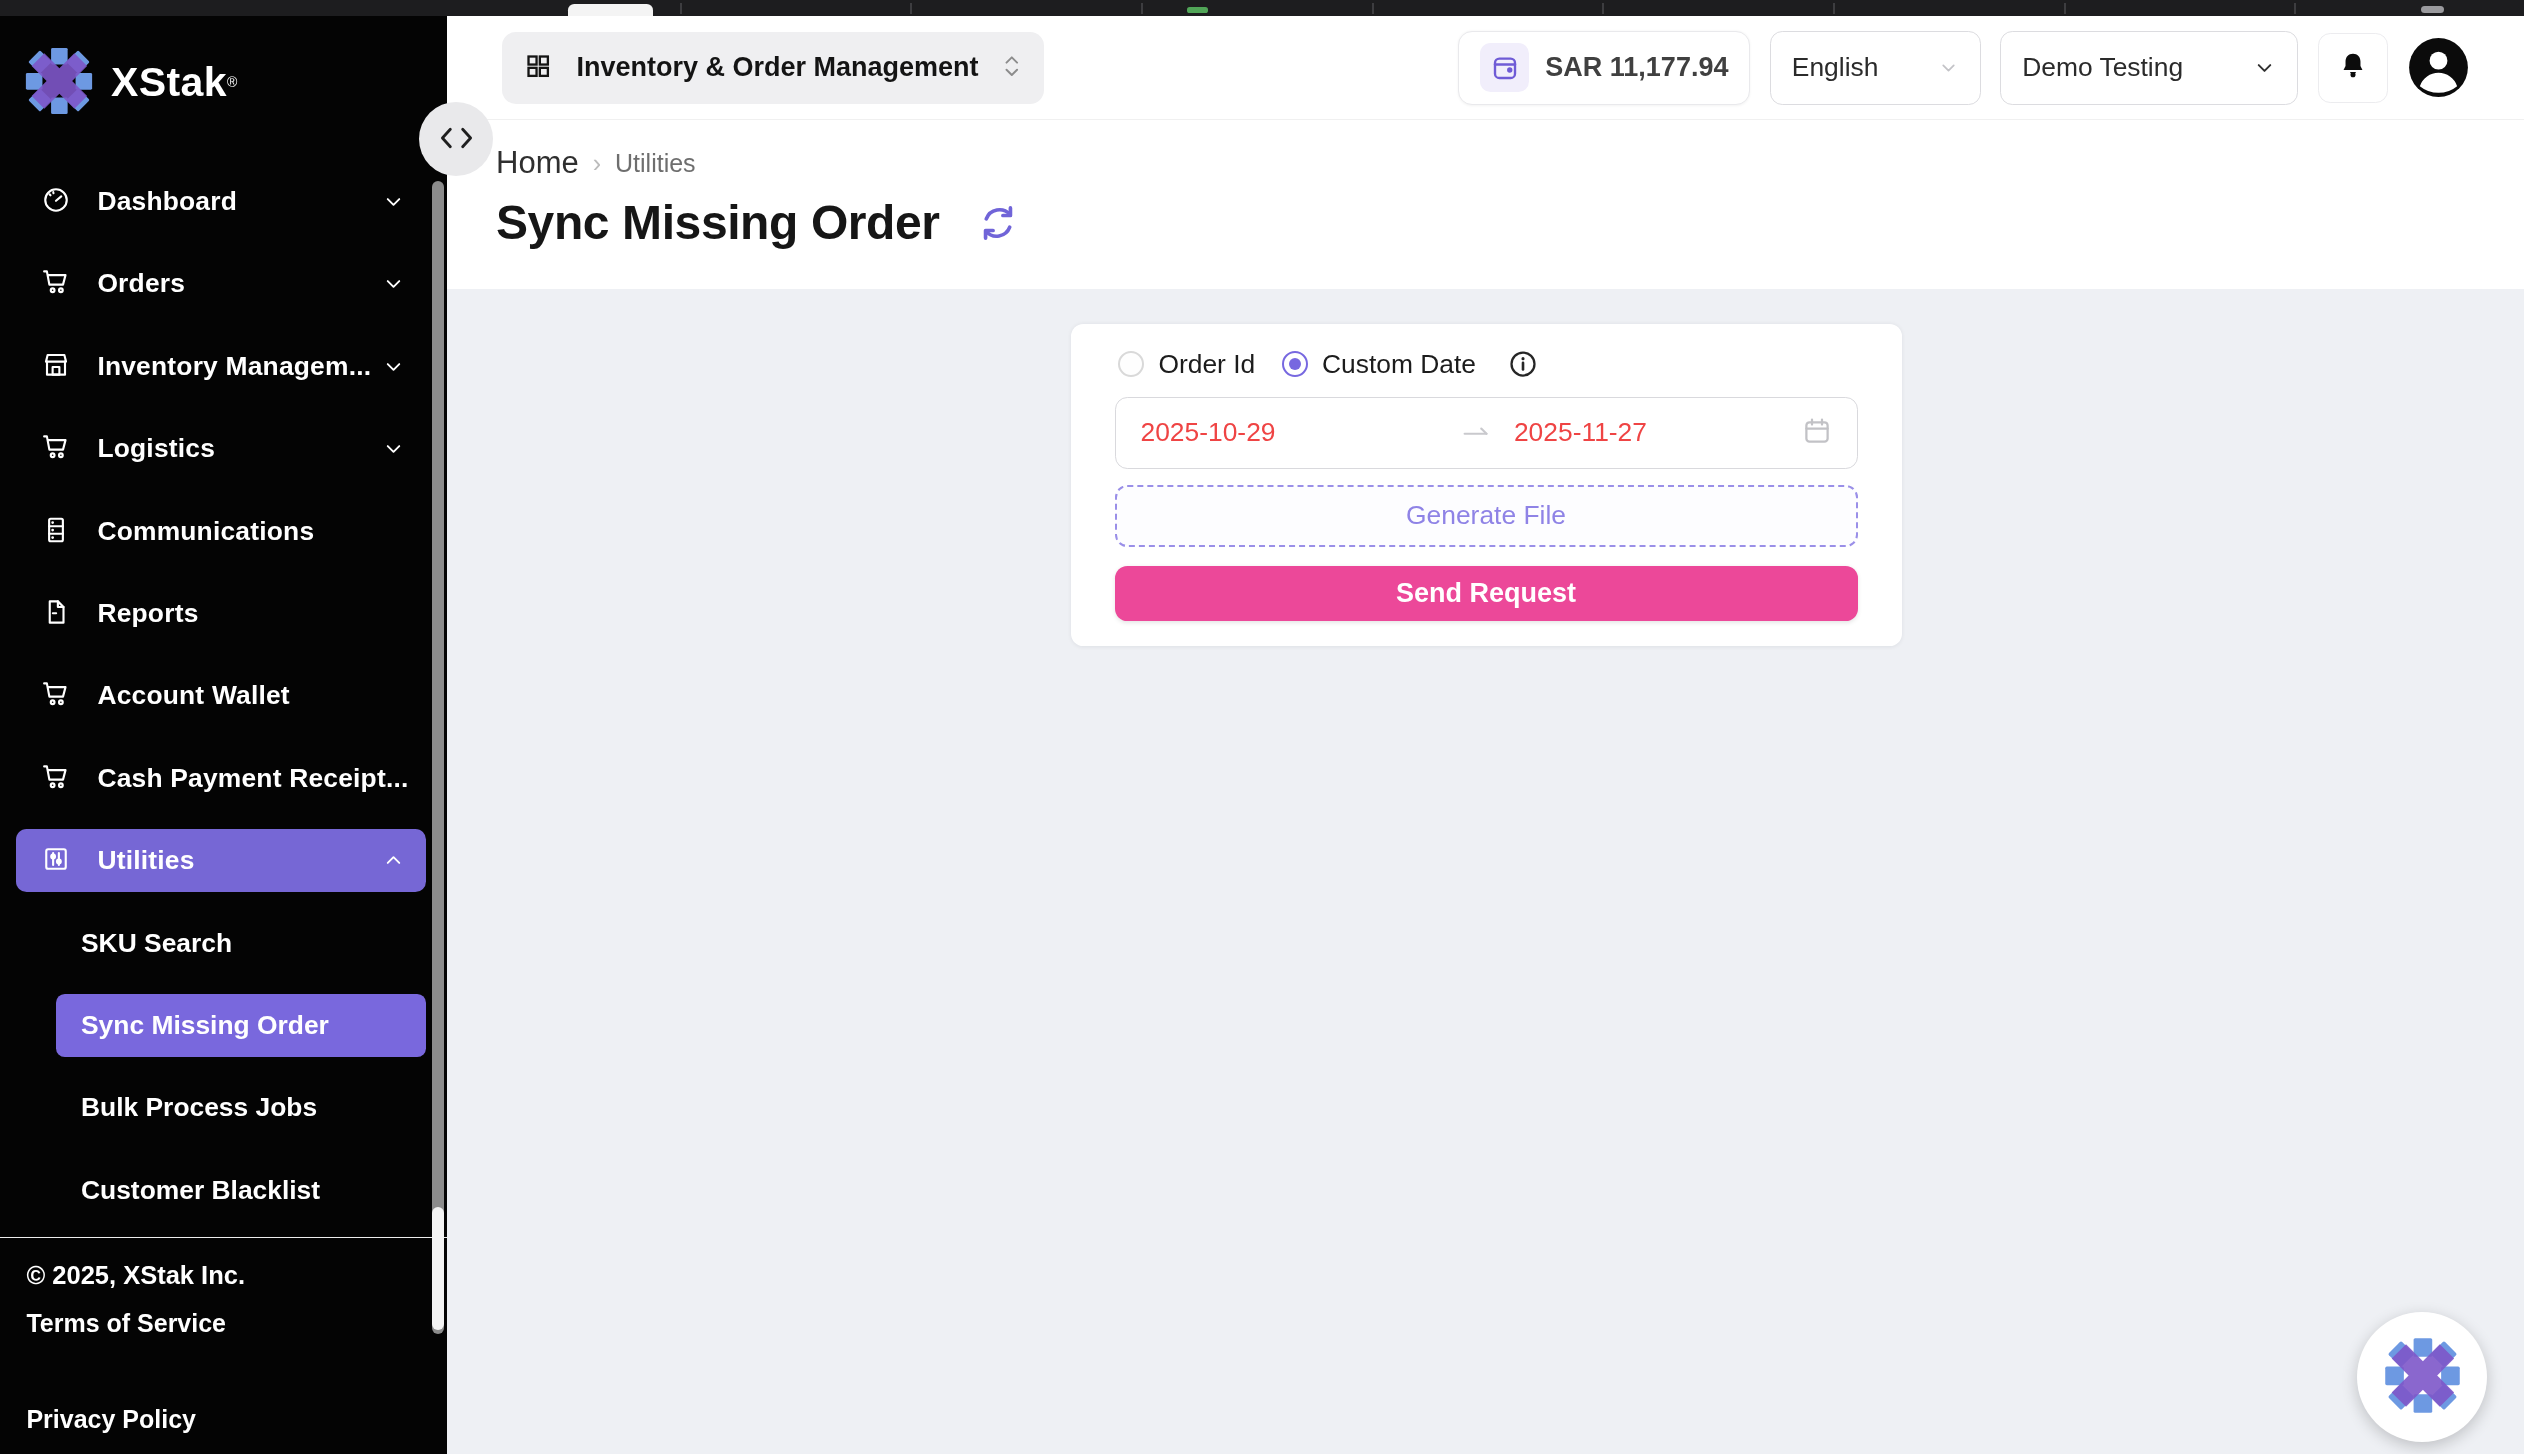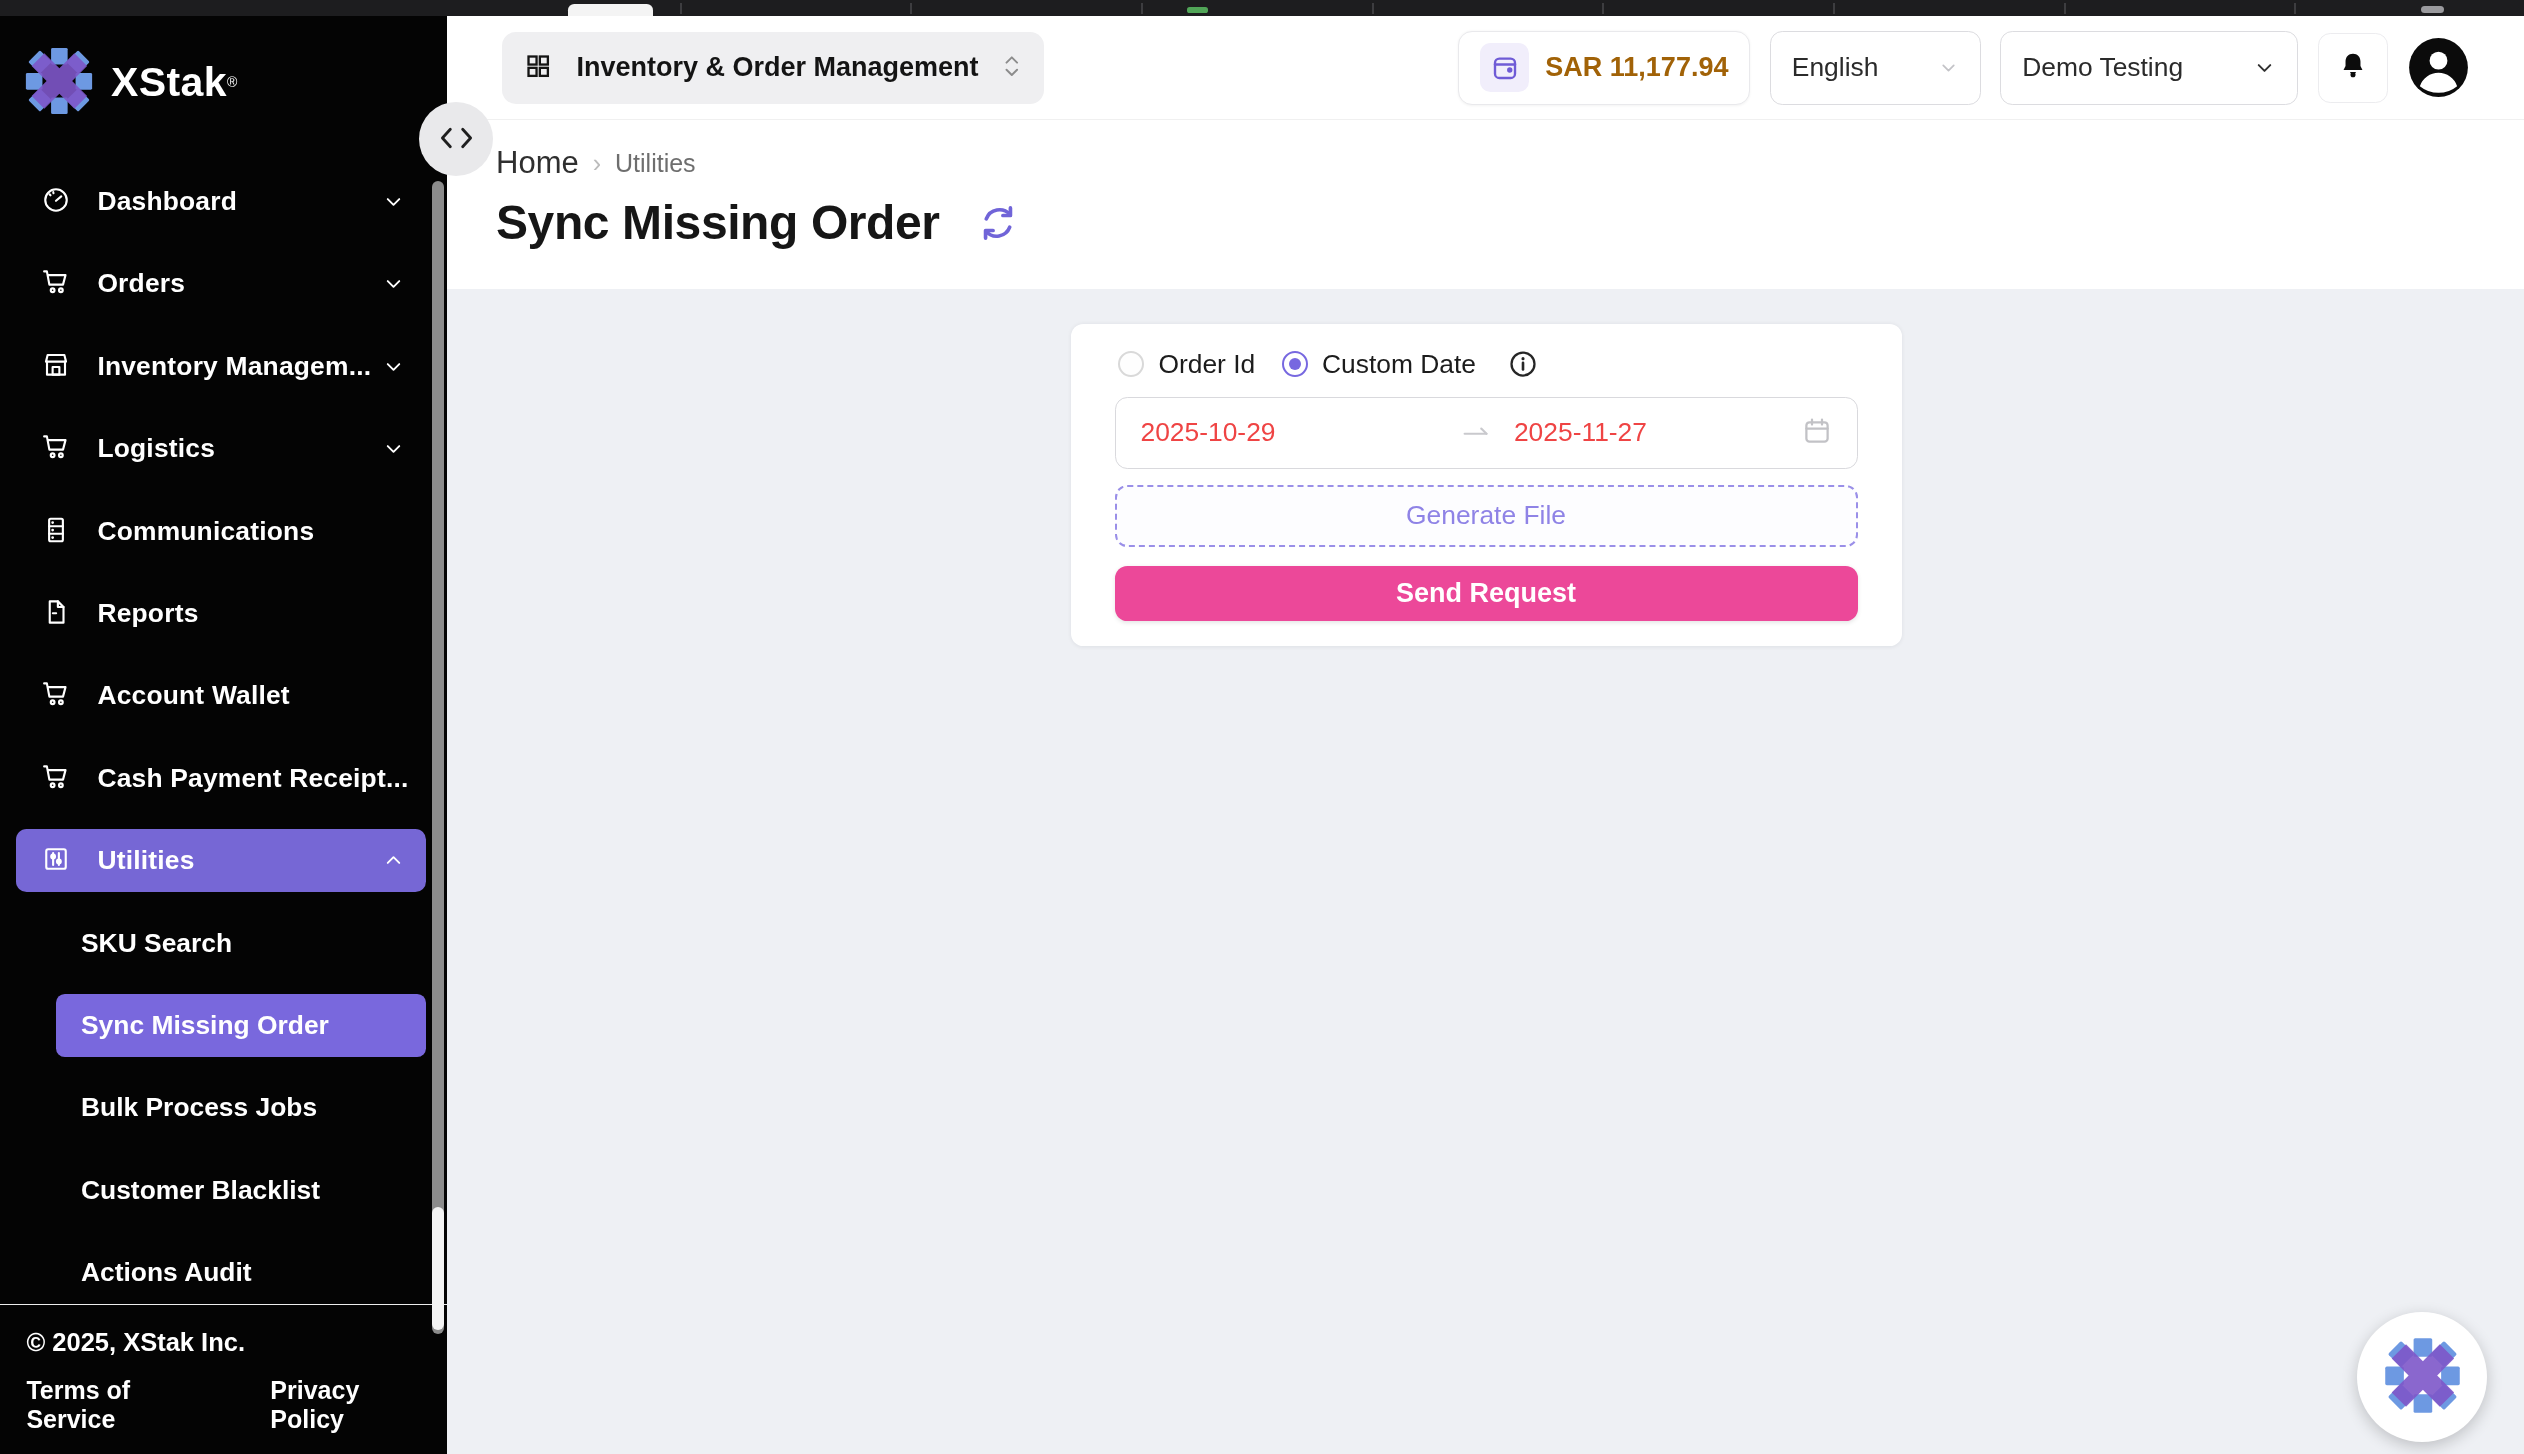--- a/index.html
+++ b/index.html
@@ -26,21 +26,21 @@
   .nav-item .nav-label { color:#fff; font-size:26.4px; font-weight:600; margin-left:26.4px; letter-spacing:0.2px; white-space:nowrap; }
   .nav-item .chev { margin-left:auto; display:flex; }
   .nav-item.active { background:#7667d5; }
   .sub-item { height:63px; margin:0 21px 19.4px 56px; padding:0 21px 0 25px; display:flex; align-items:center;
               border-radius:8.8px; cursor:pointer; }
   .sub-item .nav-label { color:#fff; font-size:26.4px; font-weight:600; white-space:nowrap; }
   .sub-item.active { background:#7968dd; }
 
   .sidebar-footer { flex:none; border-top:1.8px solid #ededed; padding:23px 26.4px 21px 26.4px; background:#040404; }
   .sidebar-footer .copy { color:#fff; font-size:25.5px; font-weight:600; }
-  .sidebar-footer .links { display:flex; gap:67px; margin-top:19.4px; }
+  .sidebar-footer .links { display:flex; gap:67px; margin-top:19.4px;flex-direction:column; }
   .sidebar-footer .links span { color:#fff; font-size:25px; font-weight:600; cursor:pointer; }
 
   .side-scrollbar { position:absolute; right:2.6px; top:165px; width:12.3px; height:1153px;
                     background:#8c8c8c; border-radius:6.2px; }
   .side-scrollbar .thumb { position:absolute; bottom:4.4px; left:0; width:12.3px; height:123px;
                            background:#f3f3f3; border-radius:6.2px; }
 
   
   .collapse-btn { position:absolute; left:419px; top:102px; width:74px; height:74px; border-radius:50%;
                   background:#e9e9eb; display:flex; align-items:center; justify-content:center; z-index:30; cursor:pointer; }
@@ -50,21 +50,21 @@
 
   .header { height:104px; background:#fff; border-bottom:1.8px solid #f0f0f0; display:flex; align-items:center;
             padding:0 55px; flex:none; }
   .app-chip { height:72px; background:#efeff1; border-radius:14px; display:flex; align-items:center;
               padding:0 23px; gap:25px; cursor:pointer; }
   .app-chip .app-label { font-size:27px; font-weight:700; color:#141414; white-space:nowrap; }
   .hspacer { flex:1; }
   .wallet-chip { height:74px; background:#fff; border:1.8px solid #e9e9ec; border-radius:14px; display:flex;
                  align-items:center; padding:0 21px; gap:16px; box-shadow:0 0.9px 2.6px rgba(0,0,0,.05); cursor:pointer; }
   .wallet-icon-box { width:49px; height:49px; border-radius:10.6px; background:#f1eefb; display:flex; align-items:center; justify-content:center; }
-  .wallet-chip .balance { font-size:27px; font-weight:700; color:#a16207; white-space:nowrap; }
+  .wallet-chip .balance { font-size:27px; font-weight:700; color:#404040; white-space:nowrap; }
   .select { height:74px; background:#fff; border:1.8px solid #dcdce0; border-radius:12.3px; display:flex;
             align-items:center; padding:0 21px; margin-left:19.4px; cursor:pointer; }
   .select .sel-label { font-size:26.4px; color:#2b2b2b; white-space:nowrap; }
   .select.lang { width:211px; }
   .select.acct { width:298px; }
   .select .sel-chev { margin-left:auto; display:flex; }
   .icon-btn { width:70px; height:70px; border:1.8px solid #ececef; border-radius:12.3px; background:#fff;
               display:flex; align-items:center; justify-content:center; margin-left:19.4px; cursor:pointer; }
   .avatar { width:63px; height:63px; border-radius:50%; margin-left:19.4px; cursor:pointer; display:flex; }
 

